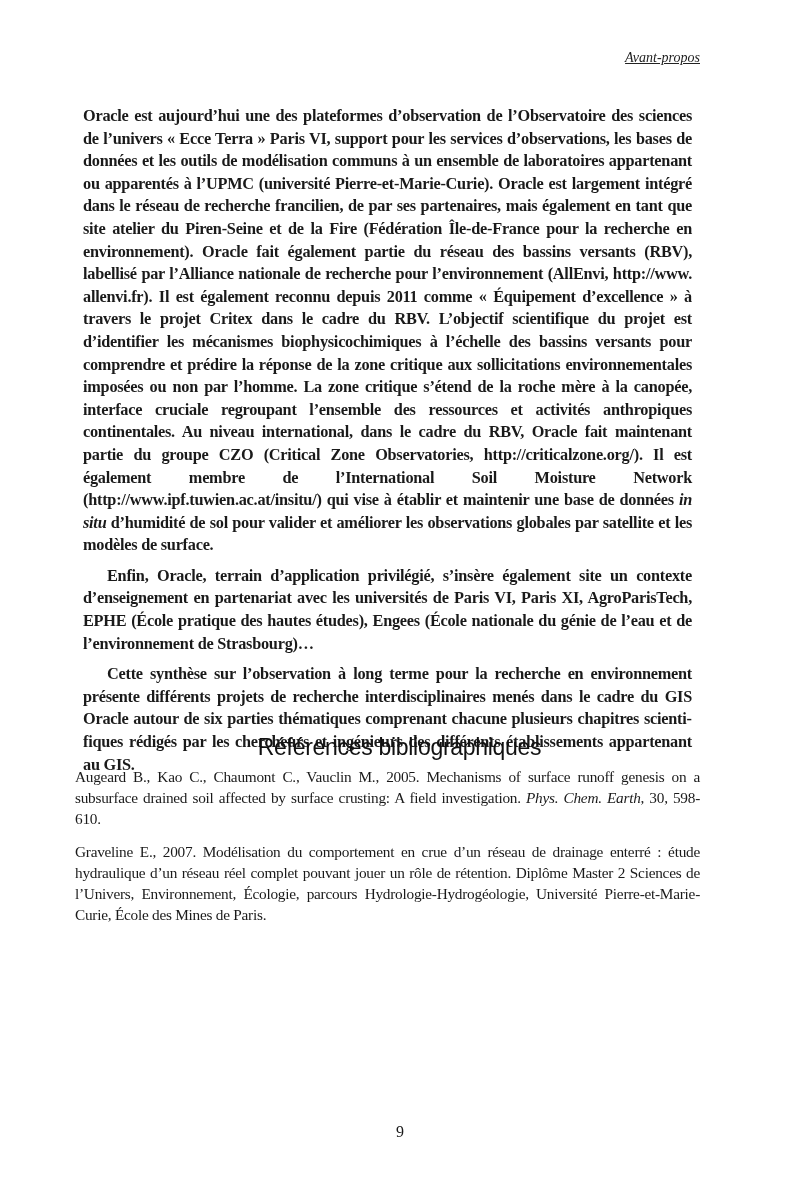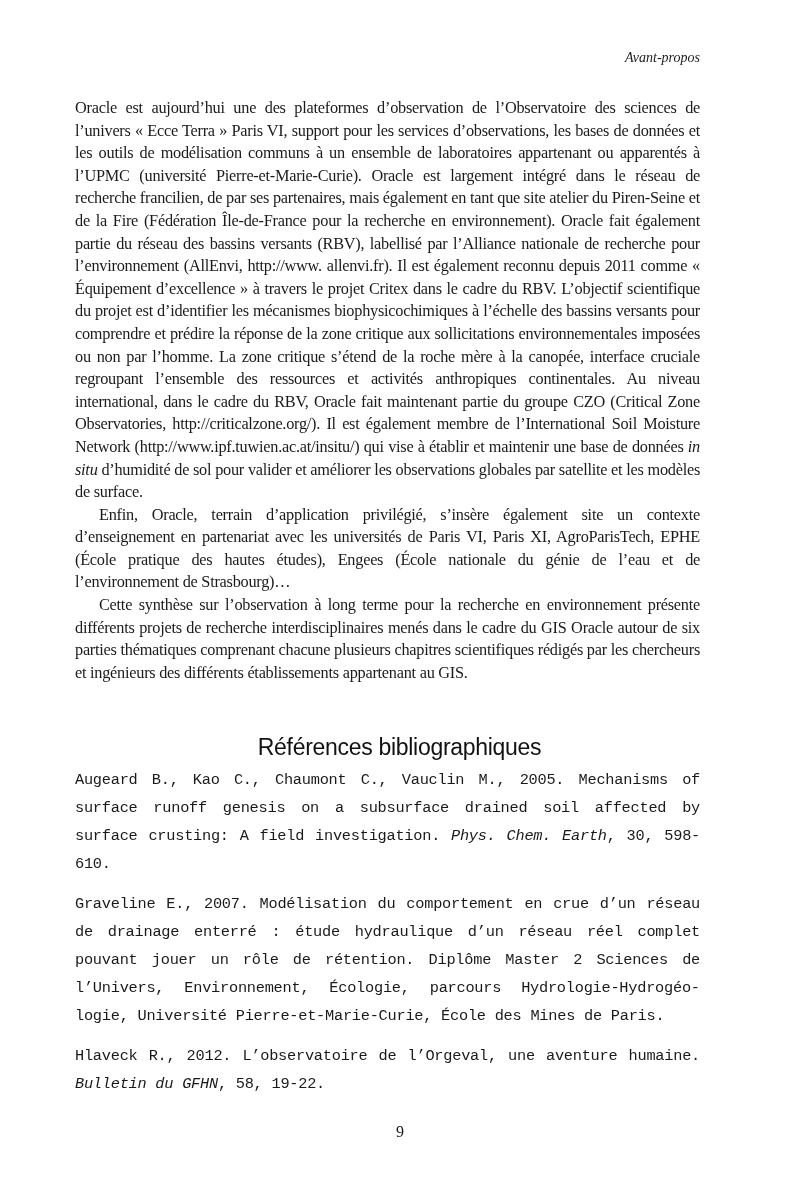--- a/index.html
+++ b/index.html
@@ -1,34 +1,34 @@
 <!DOCTYPE html>
 <html><head>
 <meta charset="utf-8">
 <style>
   html, body { margin: 0; padding: 0; background: #ffffff; }
   body { width: 800px; height: 1200px; position: relative; overflow: hidden; color: #1a1a1a; }
   .running-head {
     position: absolute; top: 50px; right: 100px;
-    font-family: "Liberation Serif", serif; font-style: italic; font-size: 14px; color: #222;
+    font-family: "Liberation Serif", serif; font-style: italic; font-size: 14px; color: #222; text-decoration: underline;
   }
   .text-block {
     position: absolute; left: 75px; width: 625px; top: 97px;
     font-family: "Liberation Serif", serif; font-size: 16.3px; line-height: 22.6px;
     text-align: justify; hyphens: manual; letter-spacing: -0.25px;
   }
-  .text-block p { margin: 0; }
+  .text-block p { margin: 8px; font-weight: bold; }
   .text-block p.indent { text-indent: 24px; }
   .section-title {
     position: absolute; left: 75px; top: 722px; width: 625px;
     font-family: "Liberation Sans", sans-serif; font-size: 23px; color: #111; letter-spacing: -0.3px;
   }
   .refs {
     position: absolute; left: 75px; top: 766px; width: 625px;
-    font-family: Liberation Mono, monospace; font-size: 15.3px; line-height: 28px;
+    font-family: Liberation Serif, serif; font-size: 15.3px; line-height: 21px;
     text-align: justify; letter-spacing: -0.25px;
   }
   .ref { margin: 0 0 12px 0; }
   .page-number {
     position: absolute; left: 0; width: 800px; top: 1123px; text-align: center;
     font-family: "Liberation Serif", serif; font-size: 16px;
   }
 </style>
 </head>
 <body>
@@ -49,18 +49,15 @@
 
 <h2 class="section-title" style="margin:12px;font-weight:normal;text-align:center;">Références bibliographiques</h2>
 
 <div class="refs">
   <p class="ref">
     <span>Augeard B., Kao C., Chaumont C., Vauclin M., 2005. Mechanisms of surface runoff genesis on a subsurface drained soil affected by surface crusting: A field investigation. </span><em>Phys. Chem. Earth</em><span>, 30, 598-610.</span>
   </p>
   <p class="ref">
     <span>Graveline E., 2007. Modélisation du comportement en crue d’un réseau de drainage enterré : étude hydraulique d’un réseau réel complet pouvant jouer un rôle de rétention. Diplôme Master 2 Sciences de l’Univers, Environnement, Écologie, parcours Hydrologie-Hydrogéo­logie, Université Pierre-et-Marie-Curie, École des Mines de Paris.</span>
   </p>
-  <p class="ref">
-    <span>Hlaveck R., 2012. L’observatoire de l’Orgeval, une aventure humaine. </span><em>Bulletin du GFHN</em><span>, 58, 19-22.</span>
-  </p>
 </div>
 
 <div class="page-number">9</div>
 
 </body></html>

